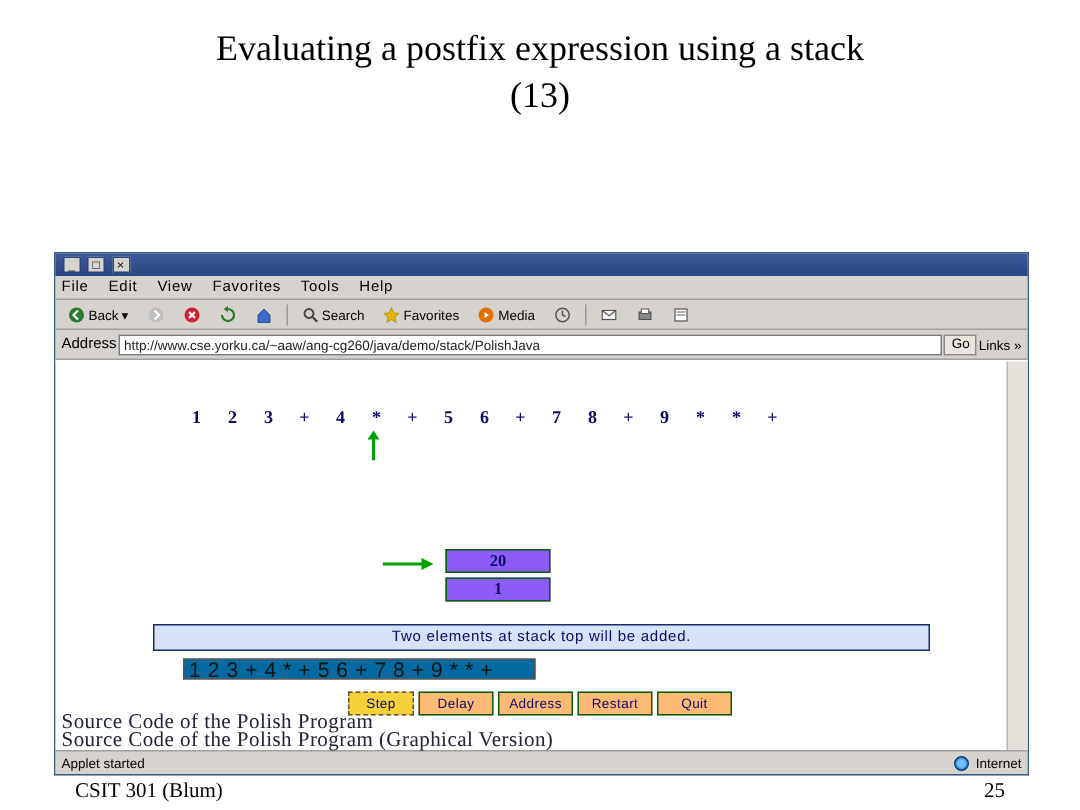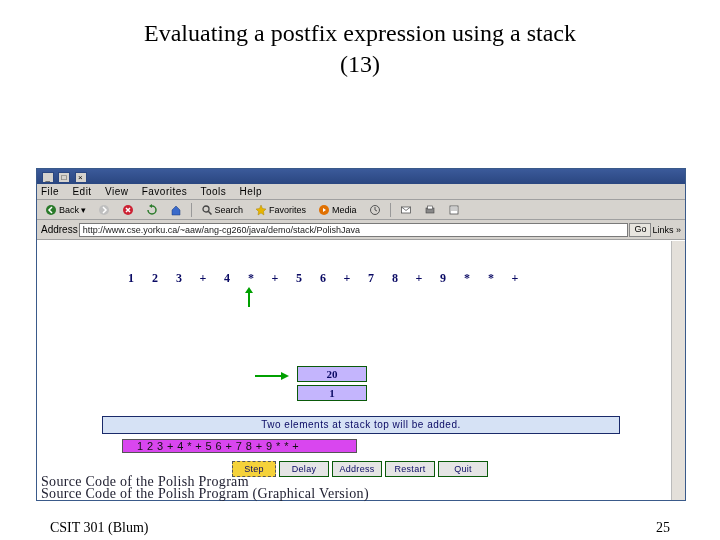--- a/index.html
+++ b/index.html
@@ -147,21 +147,21 @@
   .right-arrow{
     position:absolute;
     top:130px;
     left:218px;
   }
   .stack-box{
     position:absolute;
     left:260px;
     width:70px;
     height:16px;
-    background:#c4b5fd;
+    background:#8b5cf6;
     border:1px solid #0a5a0a;
     font-family:"Times New Roman",serif;
     font-weight:bold;
     font-size:11px;
     text-align:center;
     line-height:14px;
     color:#0a0a64;
   }
   .stack-top{top:125px;}
   .stack-bot{top:144px;}
@@ -178,42 +178,42 @@
     line-height:16px;
     color:#0a0a64;
     letter-spacing:0.5px;
   }
   .expr-input-box{
     position:absolute;
     top:198px;
     left:85px;
     width:235px;
     height:14px;
-    background:#d946ef;
+    background:#0369a1;
     border:1px solid #555;
-    font-size:11px;
+    font-size:14px;
     line-height:12px;
-    padding:0 14px;
+    padding:0 3px;
     color:#111;
     letter-spacing:0.4px;
   }
   .btn-row{
     position:absolute;
     top:220px;
     left:195px;
     display:flex;
     gap:3px;
   }
   .applet-btn{
     height:16px;
     width:50px;
     font-size:9px;
     text-align:center;
     line-height:14px;
-    background:#e5e5e5;
+    background:#fdba74;
     border:1px solid #0a5a0a;
     color:#0a0a64;
     letter-spacing:0.3px;
   }
   .applet-btn.yellow{
     background:#f5d23a;
     border:1px dashed #555;
     width:44px;
   }
   .src-links{
@@ -431,19 +431,26 @@
         <div class="applet-btn">Restart</div>
         <div class="applet-btn">Quit</div>
       </div>
 
       <div class="src-links">
         <div>Source Code of the Polish Program</div>
         <div>Source Code of the Polish Program (Graphical Version)</div>
       </div>
     </div>
 
+    <div class="statusbar">
+      <span>Applet started</span>
+      <span class="status-right">
+        <span class="globe"></span>
+        <span>Internet</span>
+      </span>
+    </div>
 
   </div>
 
   <div class="footer-left">CSIT 301 (Blum)</div>
   <div class="footer-right">25</div>
 
 </div>
 
 </body></html>

